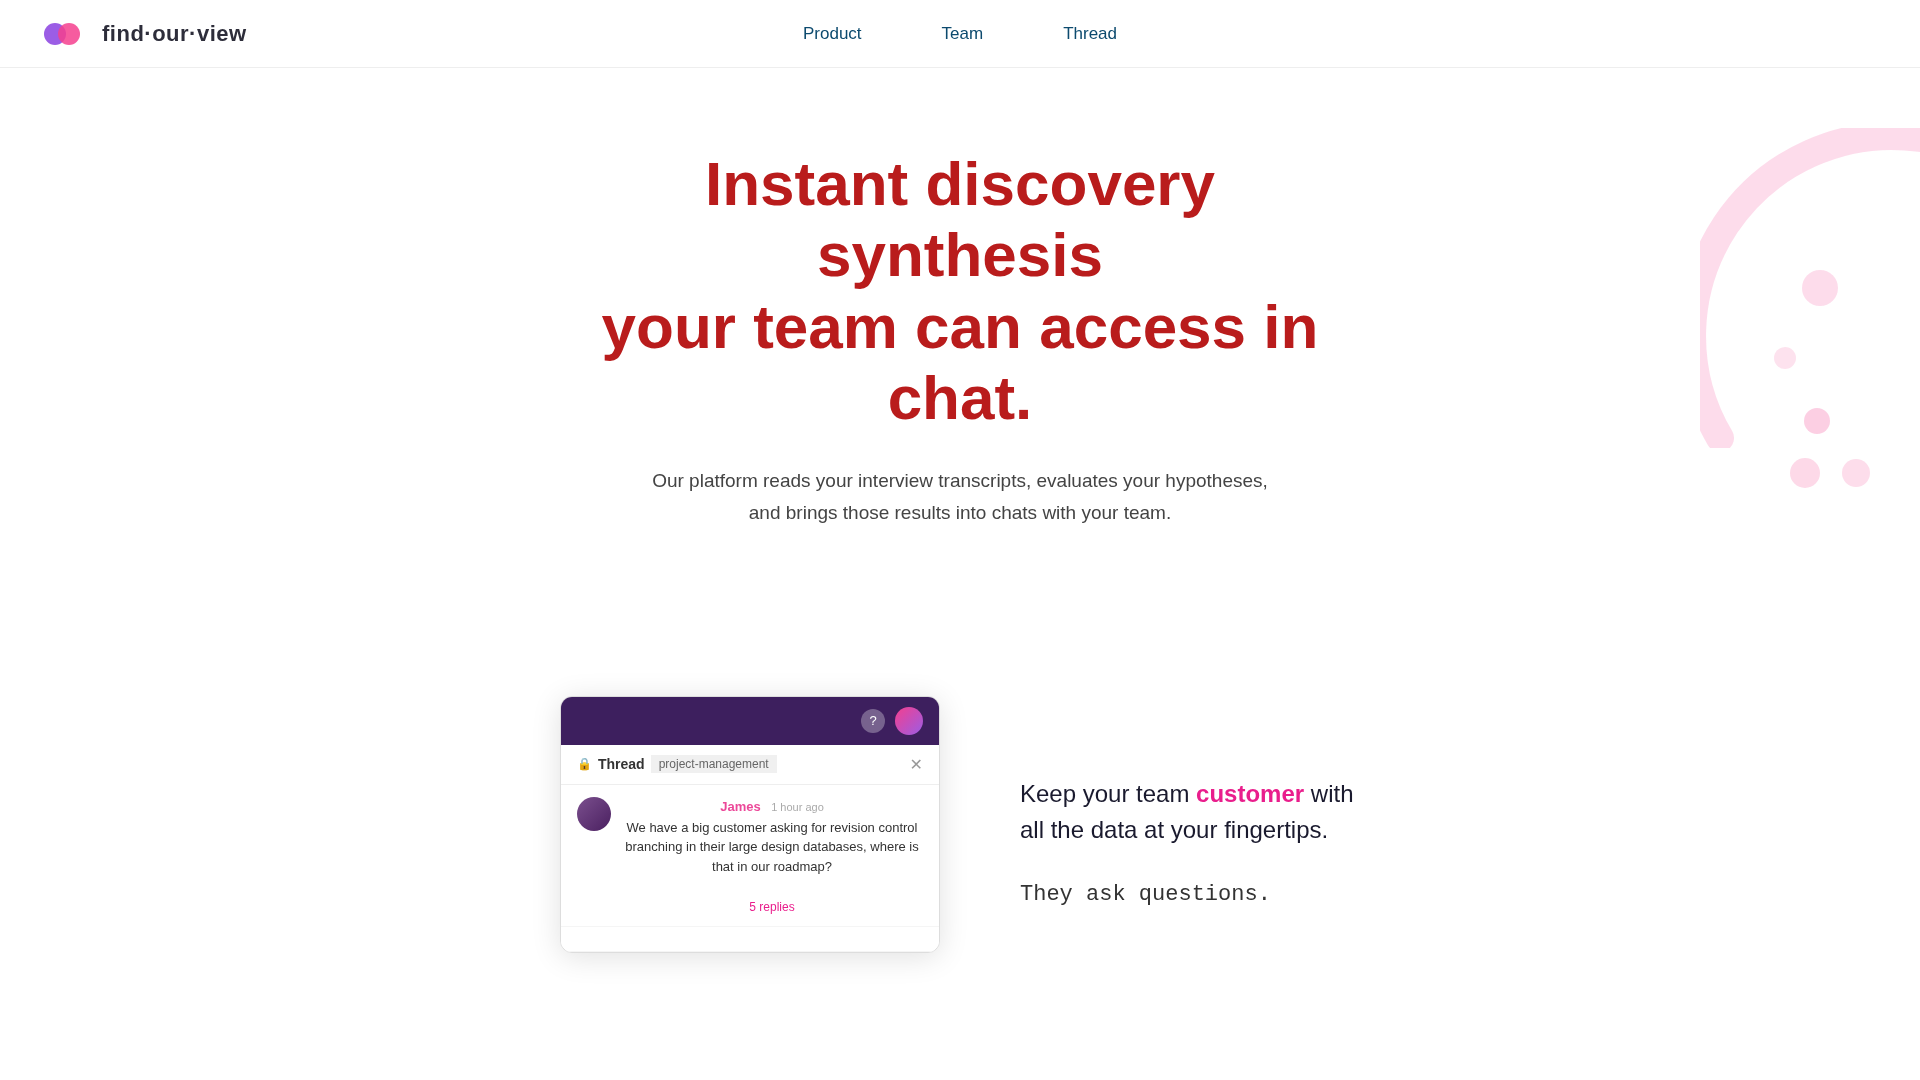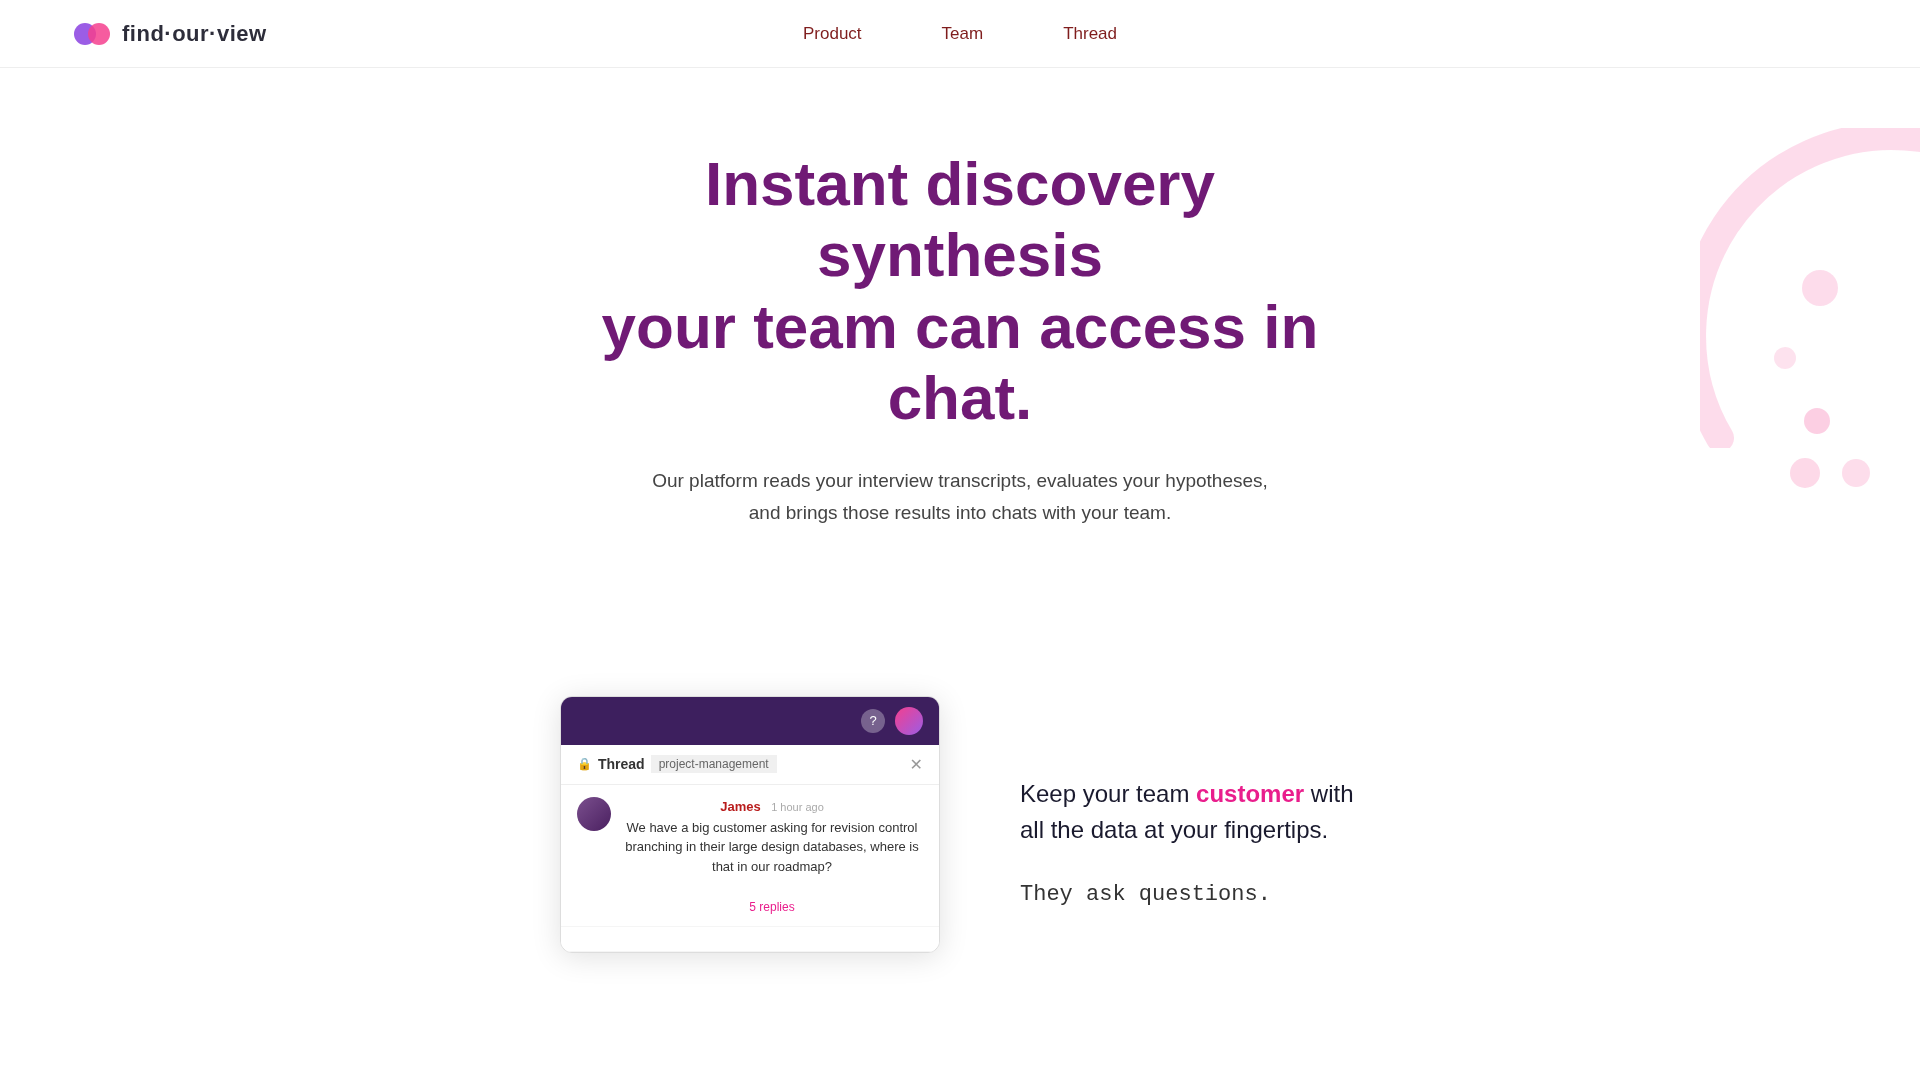--- a/index.html
+++ b/index.html
@@ -16,59 +16,59 @@
       align-items: center;
       justify-content: center;
       padding: 0 60px;
       height: 68px;
       border-bottom: 1px solid #eee;
       position: relative;
     }
     .nav-logo {
       display: flex;
       align-items: center;
-      gap: 10px;
+      gap: 20px;
       position: absolute;
-      left: 72px;
+      left: 42px;
       text-decoration: none;
     }
     .logo-icon {
       width: 40px;
       height: 40px;
     }
     .logo-text {
       font-size: 22px;
       font-weight: 600;
       color: #2d2d3a;
       letter-spacing: 0.5px;
     }
     .nav-links {
       display: flex;
       gap: 80px;
       list-style: none;
     }
     .nav-links a {
       text-decoration: none;
-      color: #7f1d1d;
+      color: #0c4a6e;
       font-size: 17px;
       font-weight: 400;
     }
 
     
     .hero {
       position: relative;
       text-align: center;
       padding: 80px 20px 60px;
       overflow: hidden;
     }
     .hero h1 {
       font-size: 62px;
       font-weight: 800;
       line-height: 1.15;
-      color: #701a75;
+      color: #b91c1c;
       max-width: 800px;
       margin: 0 auto 32px;
     }
     .hero p {
       font-size: 19px;
       color: #444;
       max-width: 640px;
       margin: 0 auto 48px;
       line-height: 1.65;
     }
@@ -202,21 +202,21 @@
       border-radius: 50%;
       flex-shrink: 0;
       overflow: hidden;
       background: #ccc;
     }
     .msg-avatar.james { background: linear-gradient(135deg, #7b4f8e, #4a2060); }
     .msg-content {}
     .msg-name {
       font-size: 13px;
       font-weight: 700;
-      color: #b91c1c;
+      color: #ec4899;
     }
     .msg-time {
       font-size: 11px;
       color: #aaa;
       margin-left: 6px;
       font-weight: 400;
     }
     .msg-text {
       font-size: 13px;
       color: #333;

